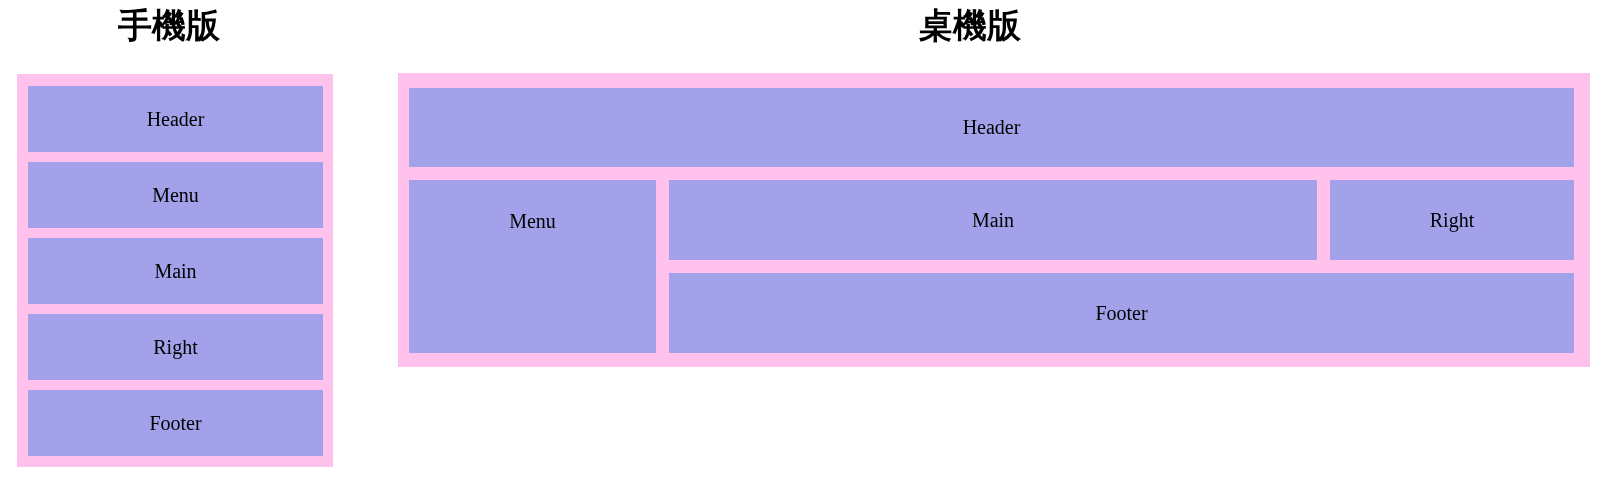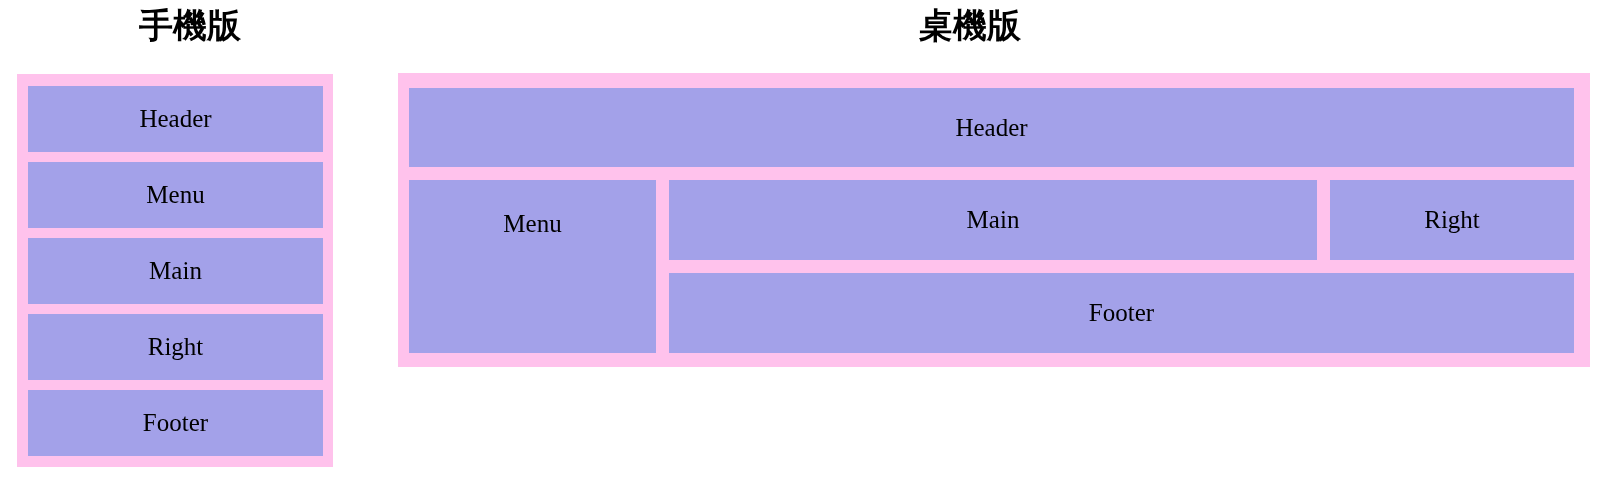--- a/index.html
+++ b/index.html
@@ -8,29 +8,29 @@
     background: var(--page-bg, #ffffff);
     position: relative; overflow: hidden;
     font-family: "Liberation Serif", "DejaVu Serif", serif;
   }
   .section-title {
     position: absolute; top: 5px; margin: 0;
     font-size: 34px; font-weight: bold; line-height: 40px;
     text-align: center; color: var(--title, #000);
     font-family: "Liberation Sans", "DejaVu Sans", sans-serif;
   }
-  #mobile-title  { left: 32px;  width: 316px; }
+  #mobile-title  { left: 11px;  width: 316px; }
   #desktop-title { left: 374px; width: 1192px; }
 
   .layout-container { background: var(--pink, #FFC2EC); box-sizing: border-box; }
 
   .block {
     background: var(--purple, #A3A1E9);
     color: var(--text, #000);
-    font-size: 25px;
+    font-size: 20px;
     display: flex; align-items: center; justify-content: center;
   }
 
   
   #mobile-container {
     position: absolute; left: 17px; top: 74px;
     width: 316px; height: 393px;
     padding: 12px 10px 11px 11px;
     display: flex; flex-direction: column; gap: 10px;
   }

